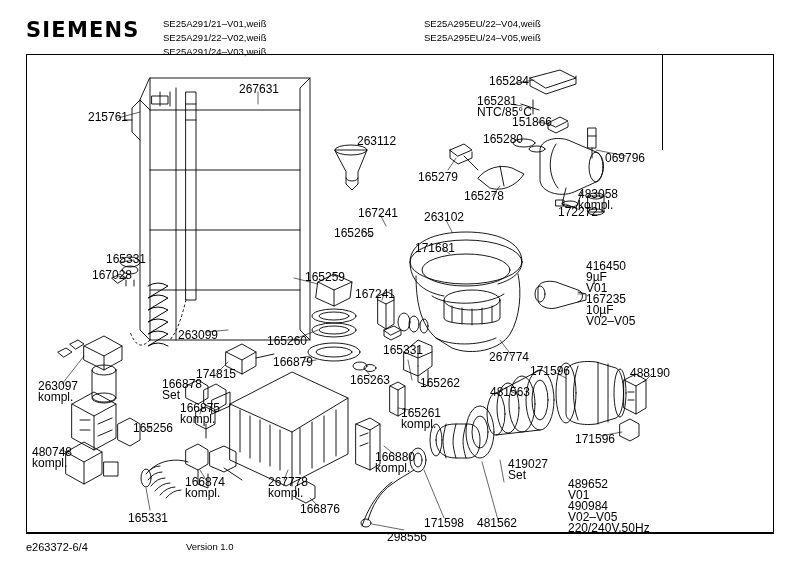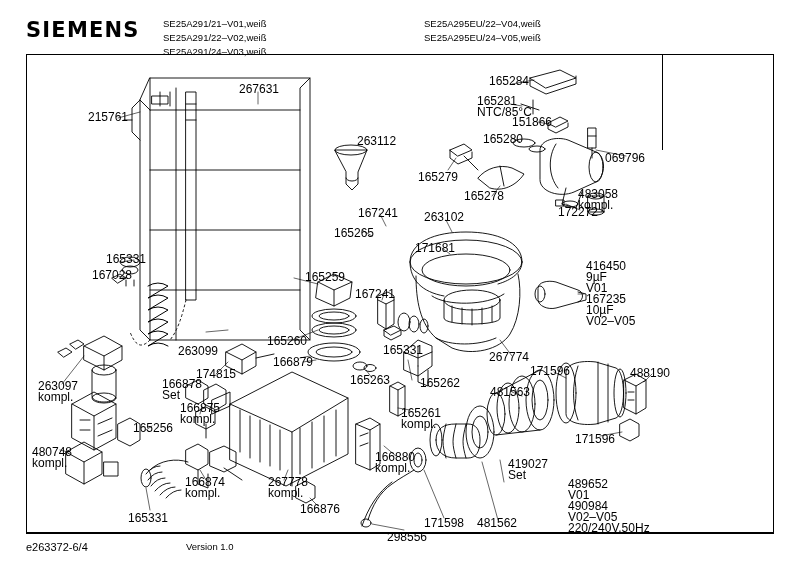--- a/index.html
+++ b/index.html
@@ -439,21 +439,21 @@
   <div class="lbl" style="left:586px;top:261px;">416450
 9µF
 V01
 167235
 10µF
 V02–V05</div>
   <div class="lbl" style="left:106px;top:254px;">165331</div>
   <div class="lbl" style="left:92px;top:270px;">167028</div>
   <div class="lbl" style="left:305px;top:272px;">165259</div>
   <div class="lbl" style="left:355px;top:289px;">167241</div>
-  <div class="lbl" style="left:178px;top:330px;margin-top:16px;">263099</div>
+  <div class="lbl" style="left:178px;top:330px;">263099</div>
   <div class="lbl" style="left:267px;top:336px;">165260</div>
   <div class="lbl" style="left:273px;top:357px;">166879</div>
   <div class="lbl" style="left:383px;top:345px;">165331</div>
   <div class="lbl" style="left:489px;top:352px;">267774</div>
   <div class="lbl" style="left:530px;top:366px;">171596</div>
   <div class="lbl" style="left:630px;top:368px;">488190</div>
   <div class="lbl" style="left:38px;top:381px;">263097
 kompl.</div>
   <div class="lbl" style="left:196px;top:369px;">174815</div>
   <div class="lbl" style="left:162px;top:379px;">166878

